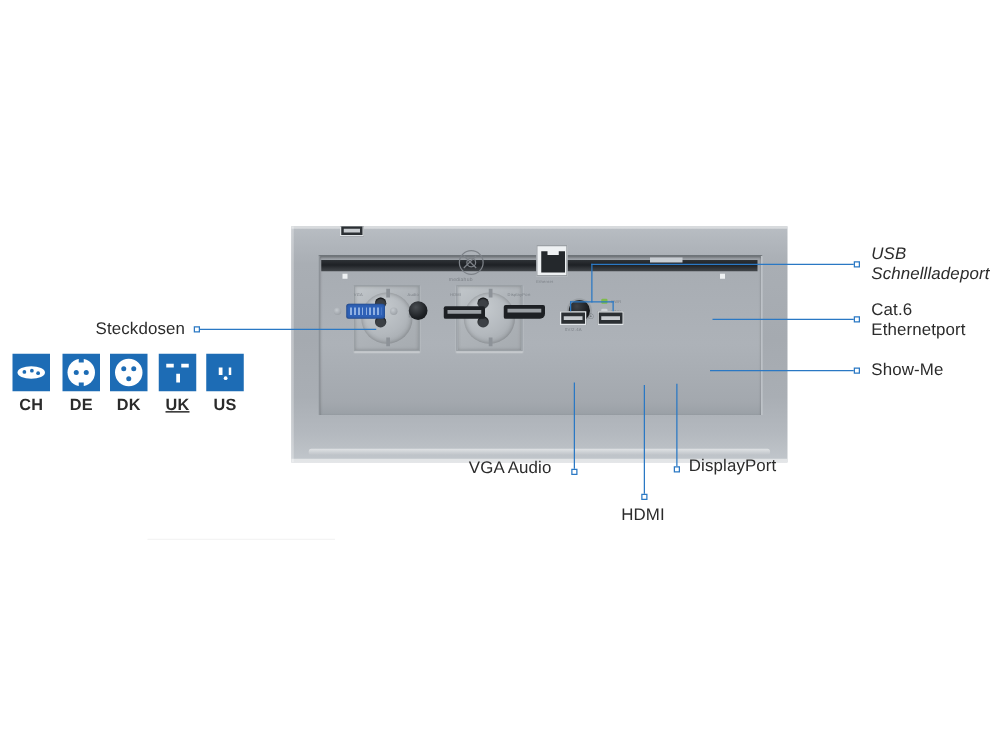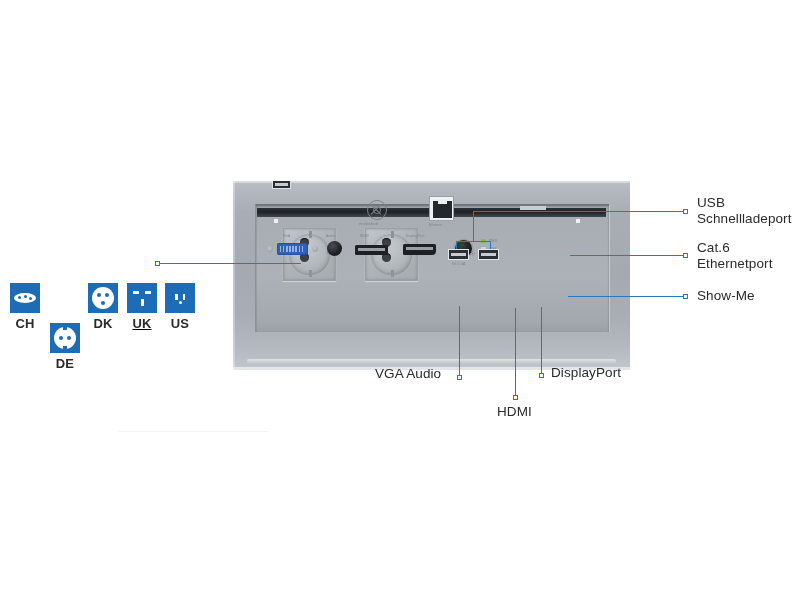--- a/index.html
+++ b/index.html
@@ -392,22 +392,23 @@
 
   <div class="leader v" style="left:459px; top:306px; height:72px;"></div>
   <div class="node" style="left:457px; top:375px;"></div>
 
   <div class="leader v" style="left:515px; top:308px; height:90px;"></div>
   <div class="node" style="left:513px; top:395px;"></div>
 
   <div class="leader v" style="left:541px; top:307px; height:69px;"></div>
   <div class="node" style="left:539px; top:373px;"></div>
 
-
-  <div class="callout-label right" style="left:697px; top:195px;">USB
+  <div class="callout-label left" style="left:0px; top:255px; width:148px;">Steckdosen</div>
+
+  <div class="callout-label right" style="left:697px; top:195px;font-style:italic;">USB
 Schnellladeport</div>
 
   <div class="callout-label right" style="left:697px; top:240px;">Cat.6
 Ethernetport</div>
 
   <div class="callout-label right" style="left:697px; top:288px;">Show-Me</div>
 
   <div class="callout-label right" style="left:375px; top:366px;">VGA Audio</div>
 
   <div class="callout-label right" style="left:497px; top:404px;">HDMI</div>
@@ -417,21 +418,21 @@
   <div class="plug-item" style="left:10px; top:283px;">
     <div class="plug-icon">
       <div class="pw" style="left:4px; top:10px; width:22px; height:10px; border-radius:50%/50%;"></div>
       <div class="pb" style="left:8px; top:12.5px; width:3px; height:3px; border-radius:50%;"></div>
       <div class="pb" style="left:14px; top:11.5px; width:3px; height:3px; border-radius:50%;"></div>
       <div class="pb" style="left:19px; top:13.5px; width:3px; height:3px; border-radius:50%;"></div>
     </div>
     <div class="plug-caption">CH</div>
   </div>
 
-  <div class="plug-item" style="left:50px; top:283px;margin-top:40px;">
+  <div class="plug-item" style="left:50px; top:283px;">
     <div class="plug-icon">
       <div class="pw" style="left:4px; top:4px; width:22px; height:22px; border-radius:50%;"></div>
       <div class="pb" style="left:13px; top:2px; width:4px; height:5px;"></div>
       <div class="pb" style="left:13px; top:23px; width:4px; height:5px;"></div>
       <div class="pb" style="left:9px; top:13px; width:4px; height:4px; border-radius:50%;"></div>
       <div class="pb" style="left:17px; top:13px; width:4px; height:4px; border-radius:50%;"></div>
     </div>
     <div class="plug-caption">DE</div>
   </div>
 

